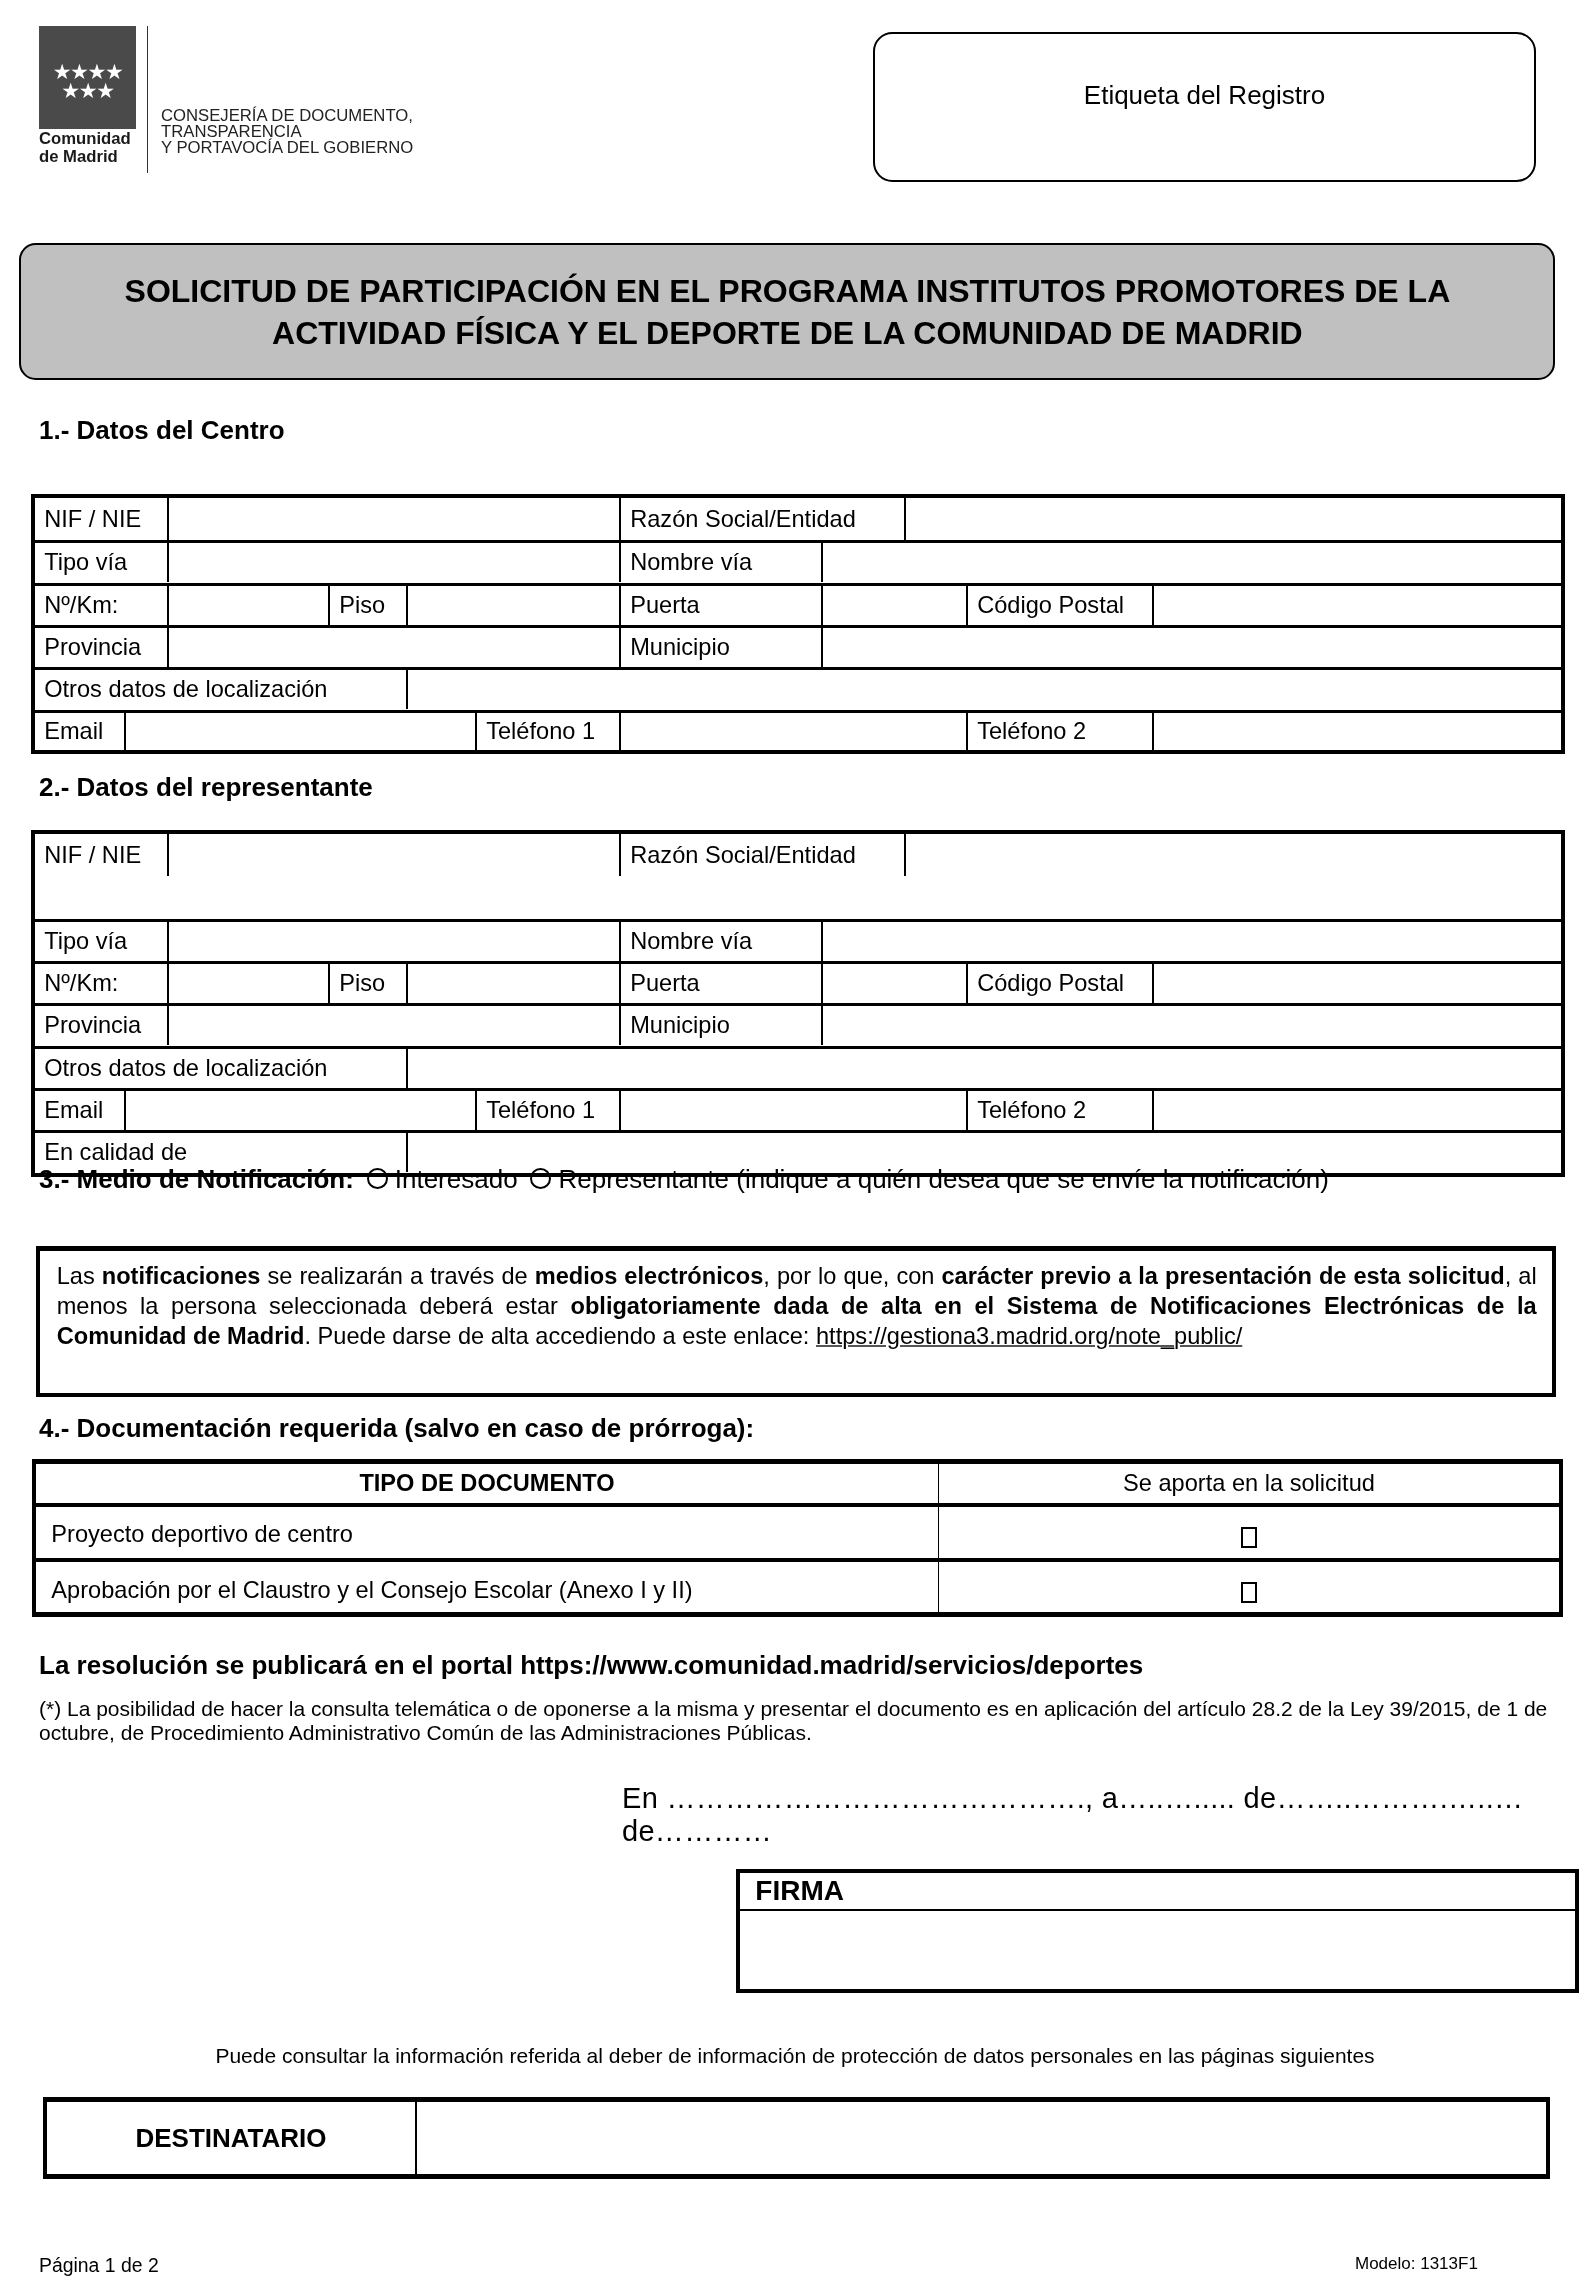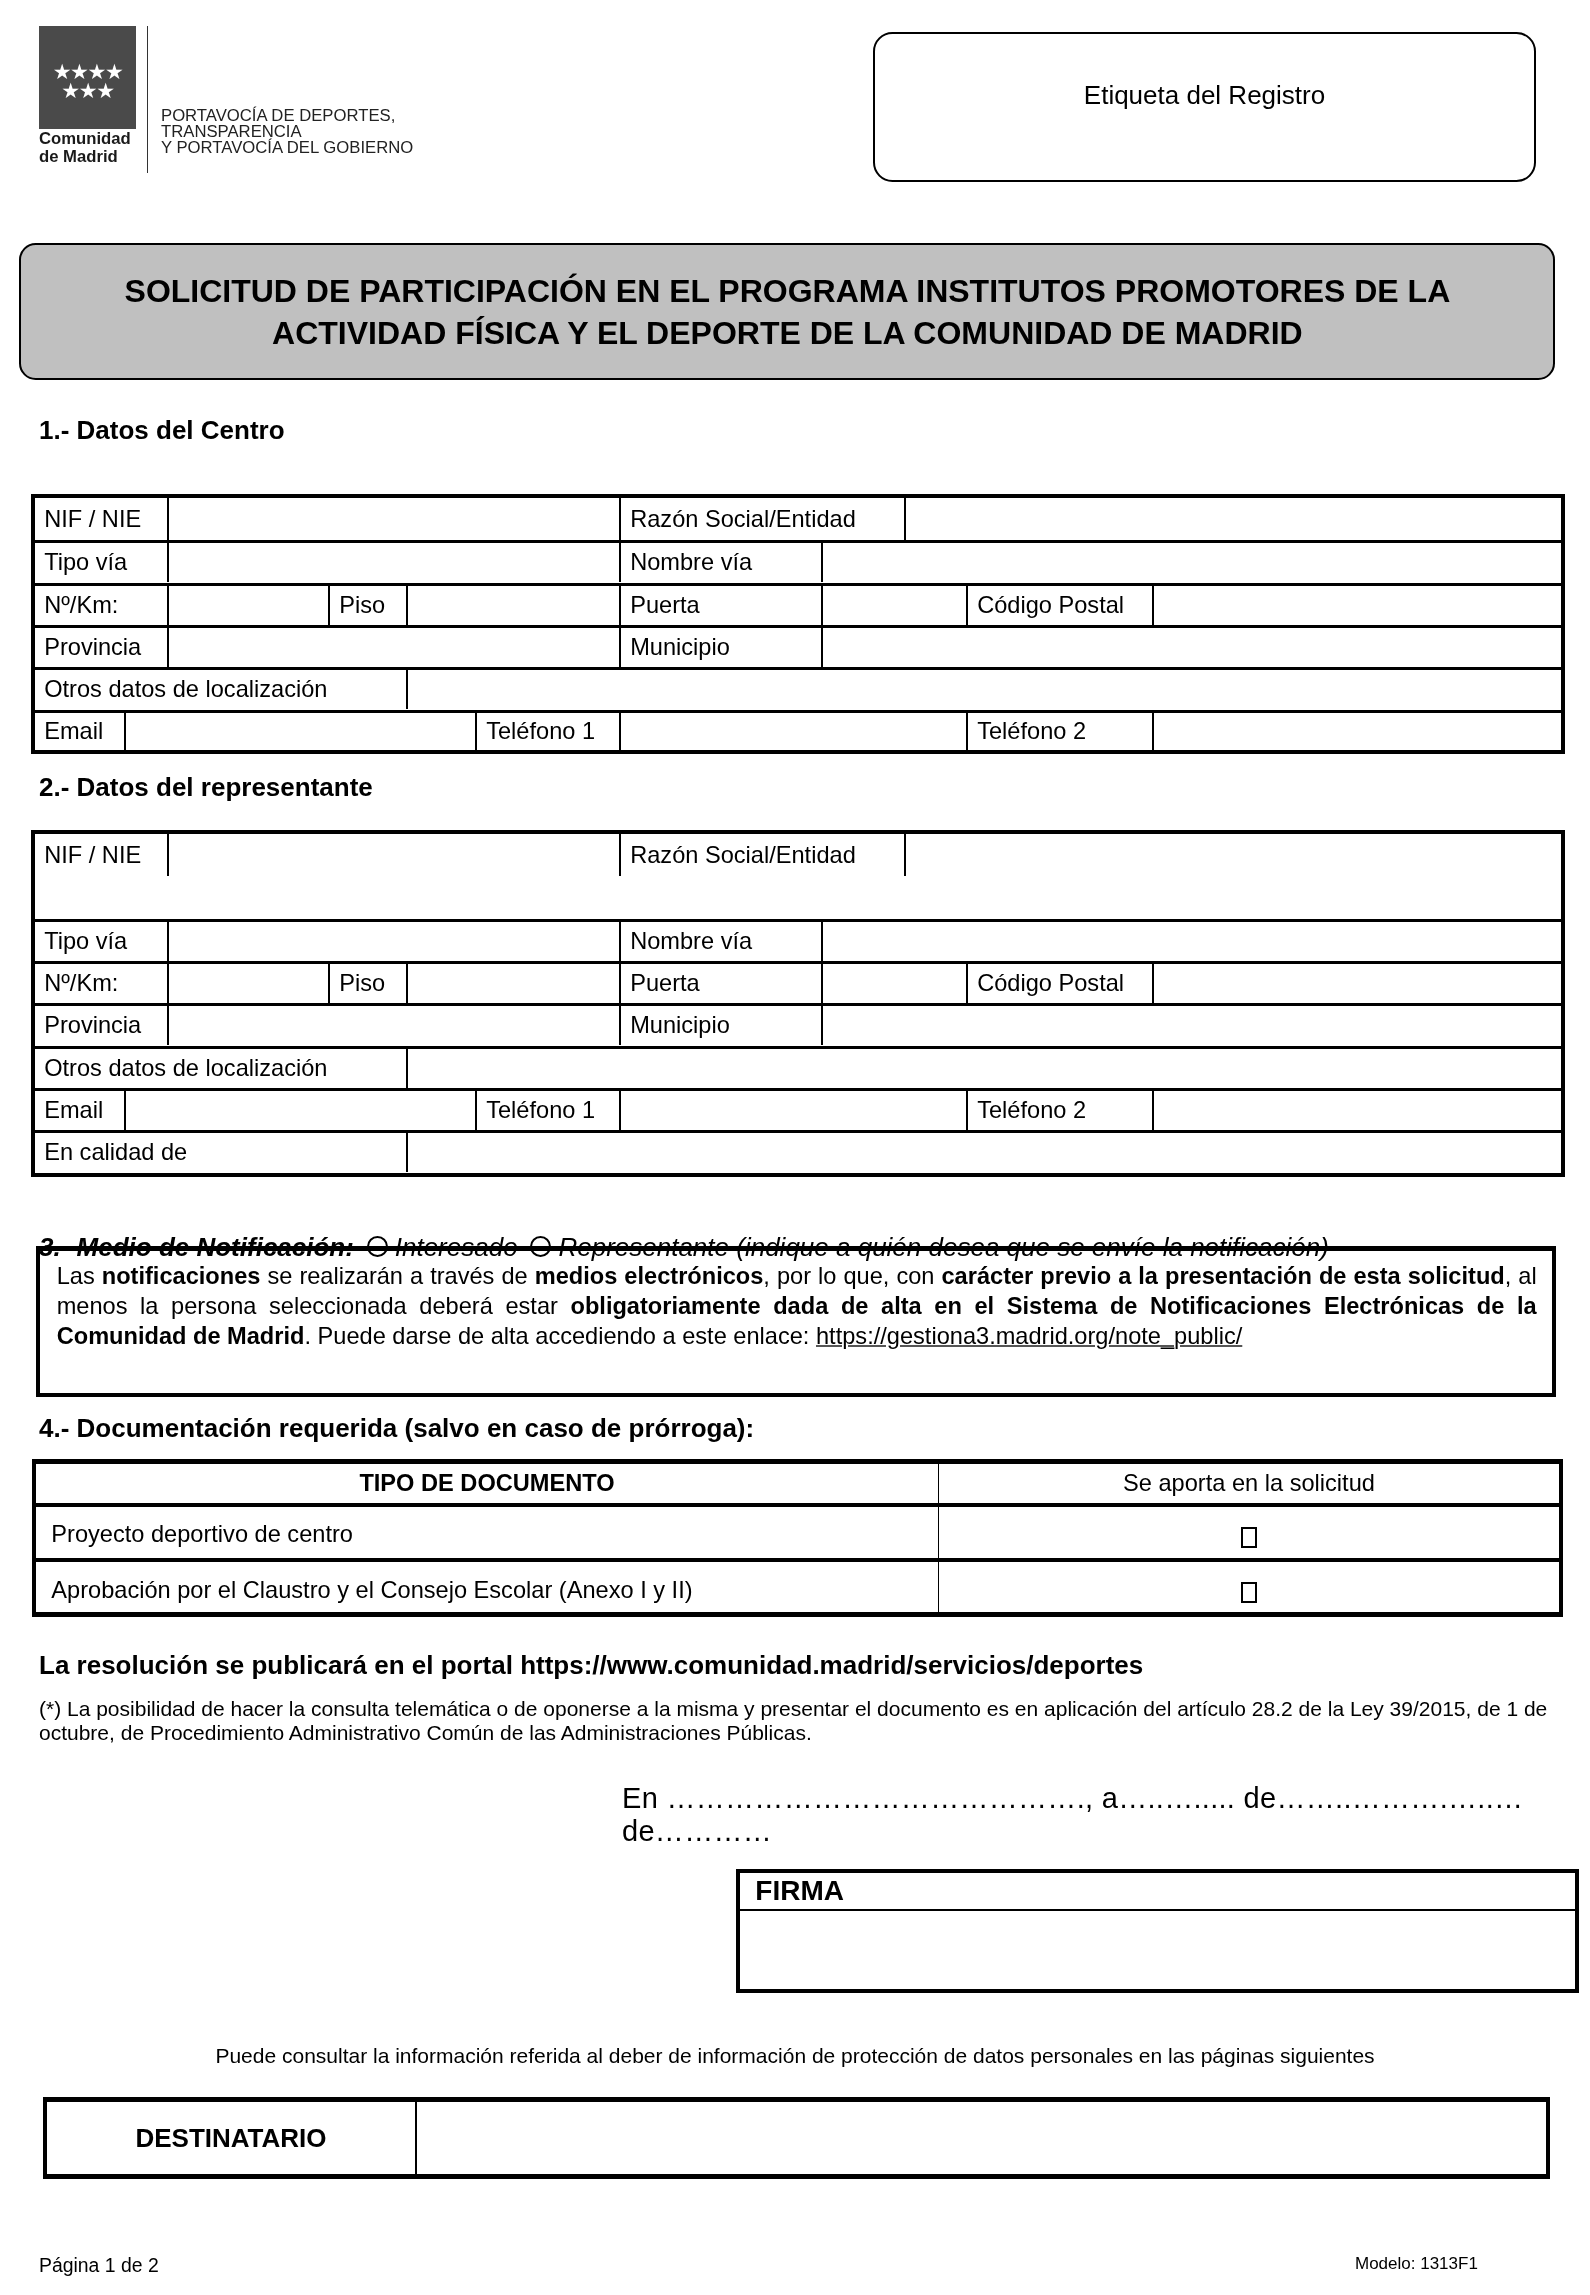--- a/index.html
+++ b/index.html
@@ -64,21 +64,21 @@
 
 <div class="abs logo-box">
   <div class="logo-stars">★★★★<br>★★★</div>
 </div>
 <div class="abs logo-name">
   <div>Comunidad</div>
   <div>de Madrid</div>
 </div>
 <div class="abs logo-divider"></div>
 <div class="abs dept">
-  <div>PORTAVOCÍA DE DEPORTES,</div>
+  <div>CONSEJERÍA DE DOCUMENTO,</div>
   <div>TRANSPARENCIA</div>
   <div>Y PORTAVOCÍA DEL GOBIERNO</div>
 </div>
 <div class="abs etiqueta">
   <span>Etiqueta del Registro</span>
 </div>
 
 <div class="abs banner">
   <div>
     <div>SOLICITUD DE PARTICIPACIÓN EN EL PROGRAMA INSTITUTOS PROMOTORES DE LA</div>
@@ -179,21 +179,21 @@
     <div class="fcell bl input" style="left:584px; width:347px;"></div>
     <div class="fcell bl" style="left:931px; width:186px;">Teléfono 2</div>
     <div class="fcell bl input" style="left:1117px; right:0;"></div>
   </div>
   <div class="frow" style="top:296px; height:42px;">
     <div class="fcell" style="left:0; width:371px;">En calidad de</div>
     <div class="fcell bl input" style="left:371px; right:0;"></div>
   </div>
 </div>
 
-<div class="abs" style="left:39px; top:1232px; font-size:26px; white-space:nowrap;font-style:italic;">
+<div class="abs" style="left:39px; top:1164px; font-size:26px; white-space:nowrap;">
   <span class="sec-title">3.- Medio de Notificación:</span>
   <span class="radio"></span><span>Interesado</span>
   <span class="radio"></span><span>Representante</span>
   <span>(indique a quién desea que se envíe la notificación)</span>
 </div>
 
 <div class="abs notice">
   <span>Las </span><b>notificaciones</b><span> se realizarán a través de </span><b>medios electrónicos</b><span>, por lo que, con </span><b>carácter previo a la presentación de esta solicitud</b><span>, al menos la persona seleccionada deberá estar </span><b>obligatoriamente dada de alta en el Sistema de Notificaciones Electrónicas de la Comunidad de Madrid</b><span>. Puede darse de alta accediendo a este enlace: </span><a>https://gestiona3.madrid.org/note_public/</a>
 </div>
 

